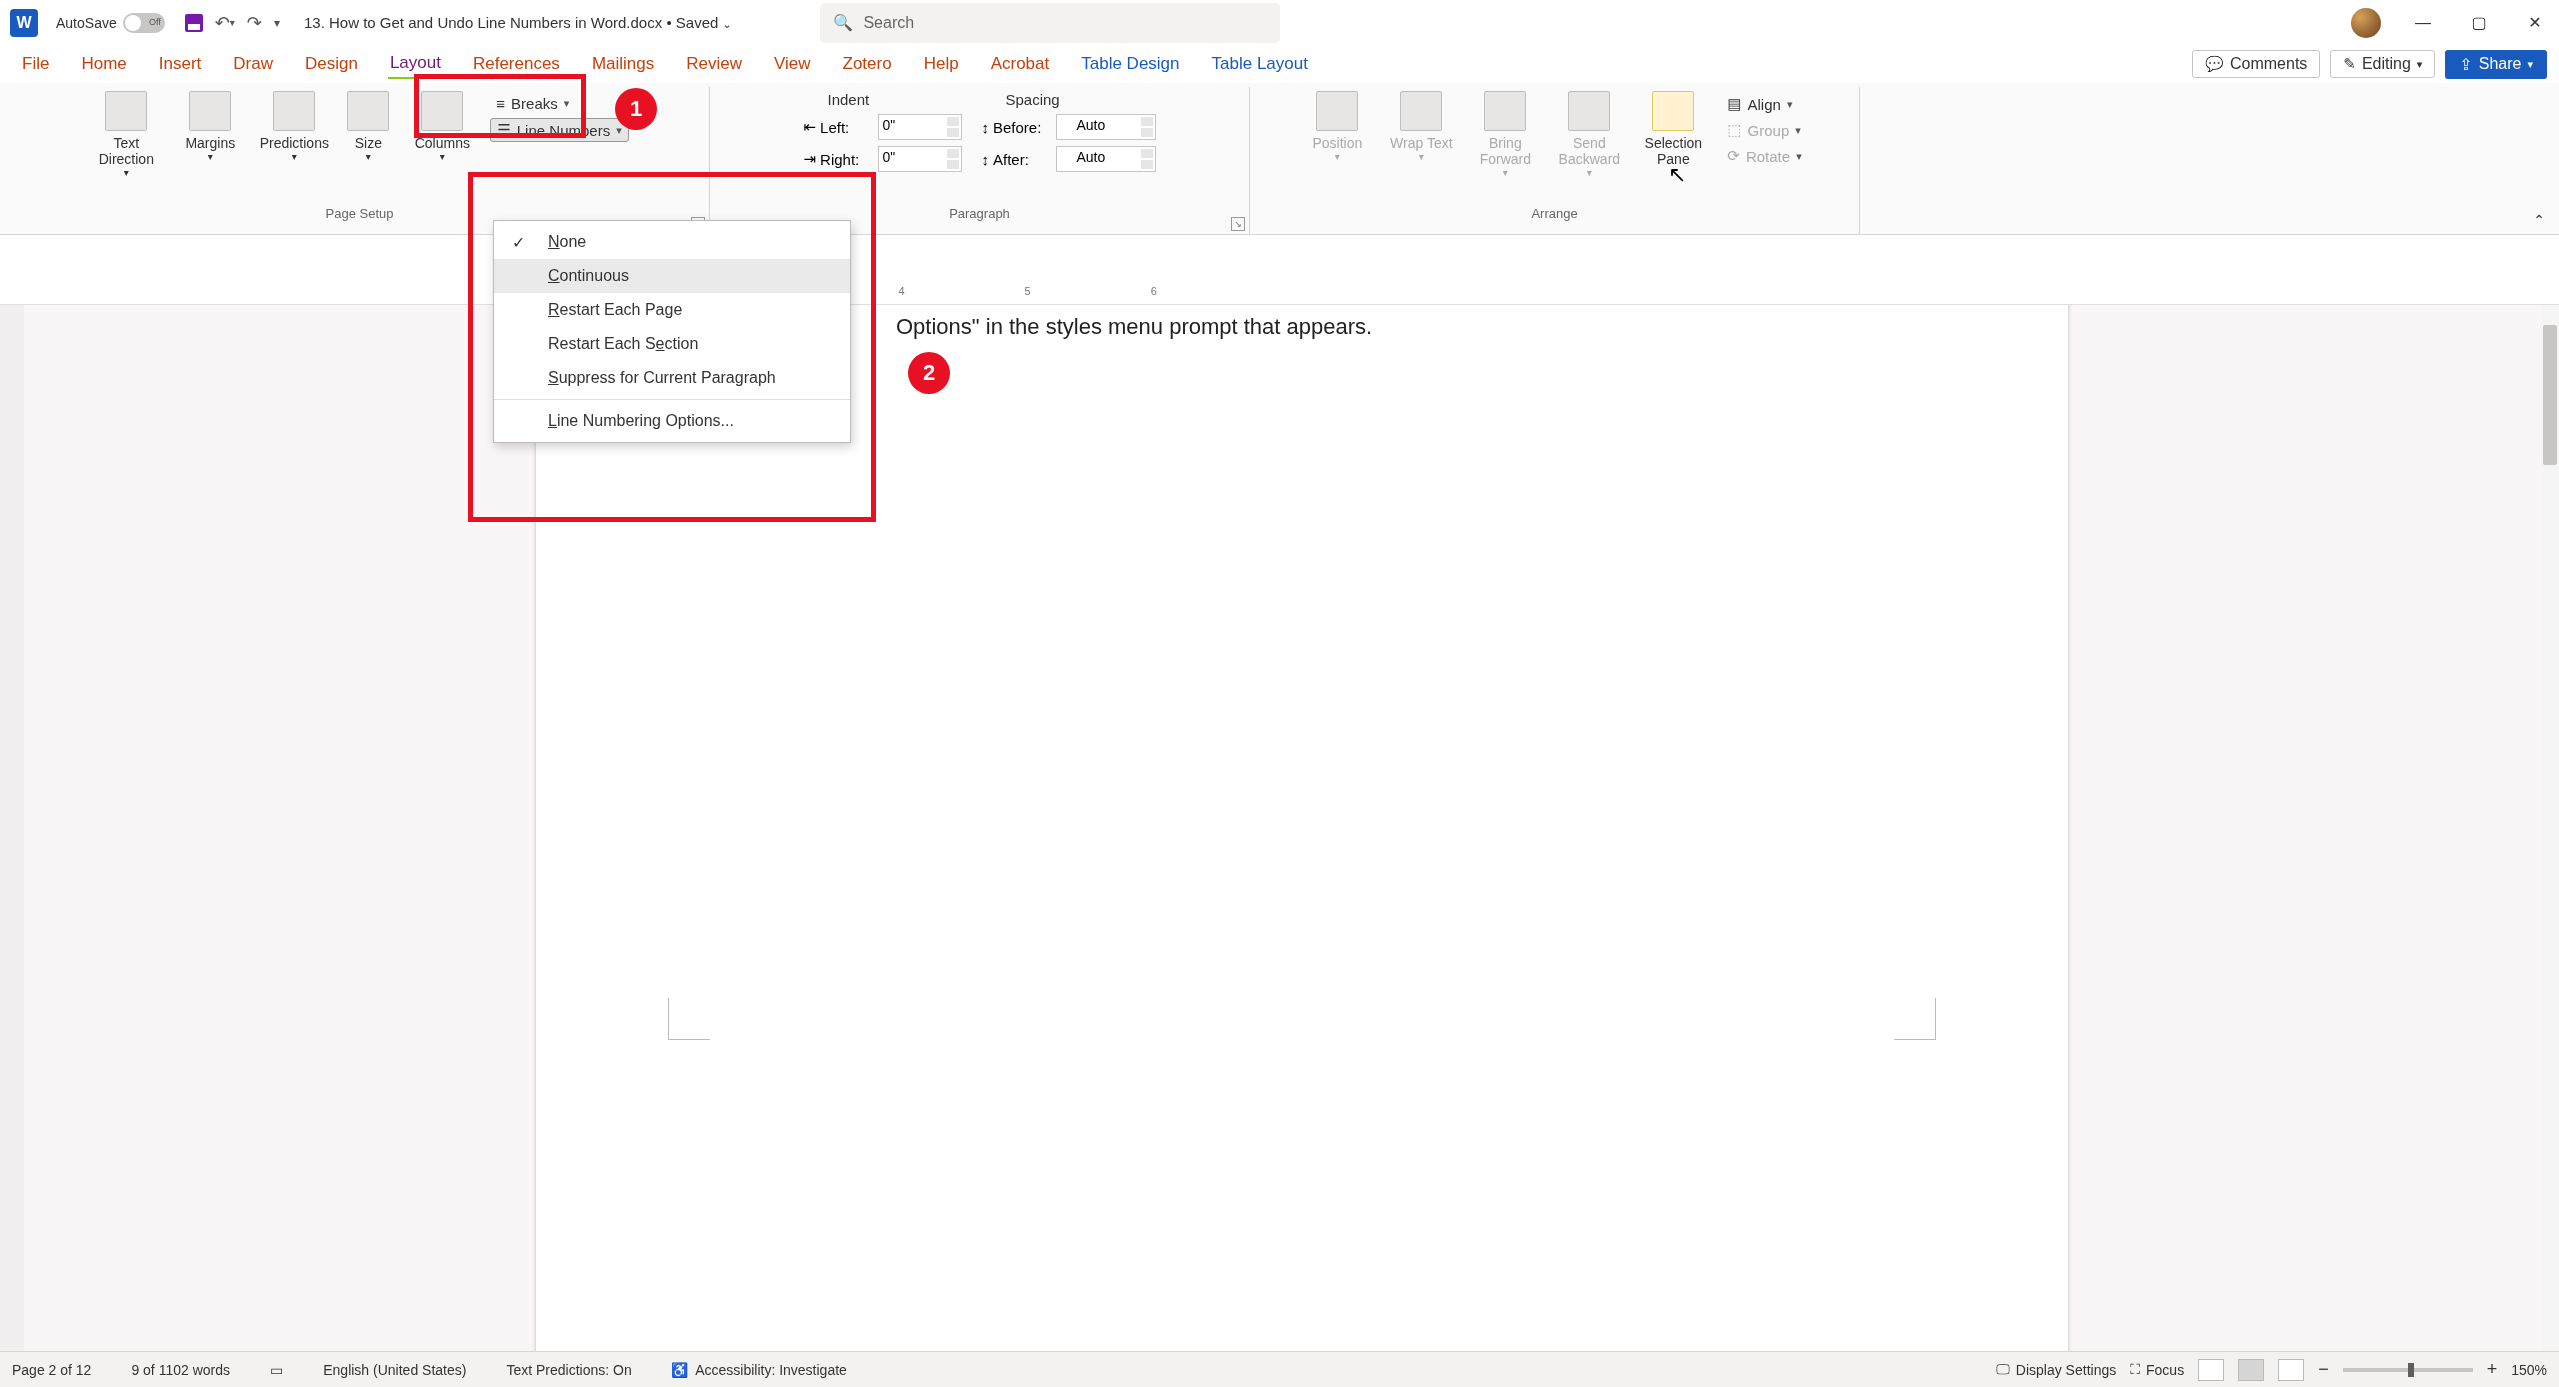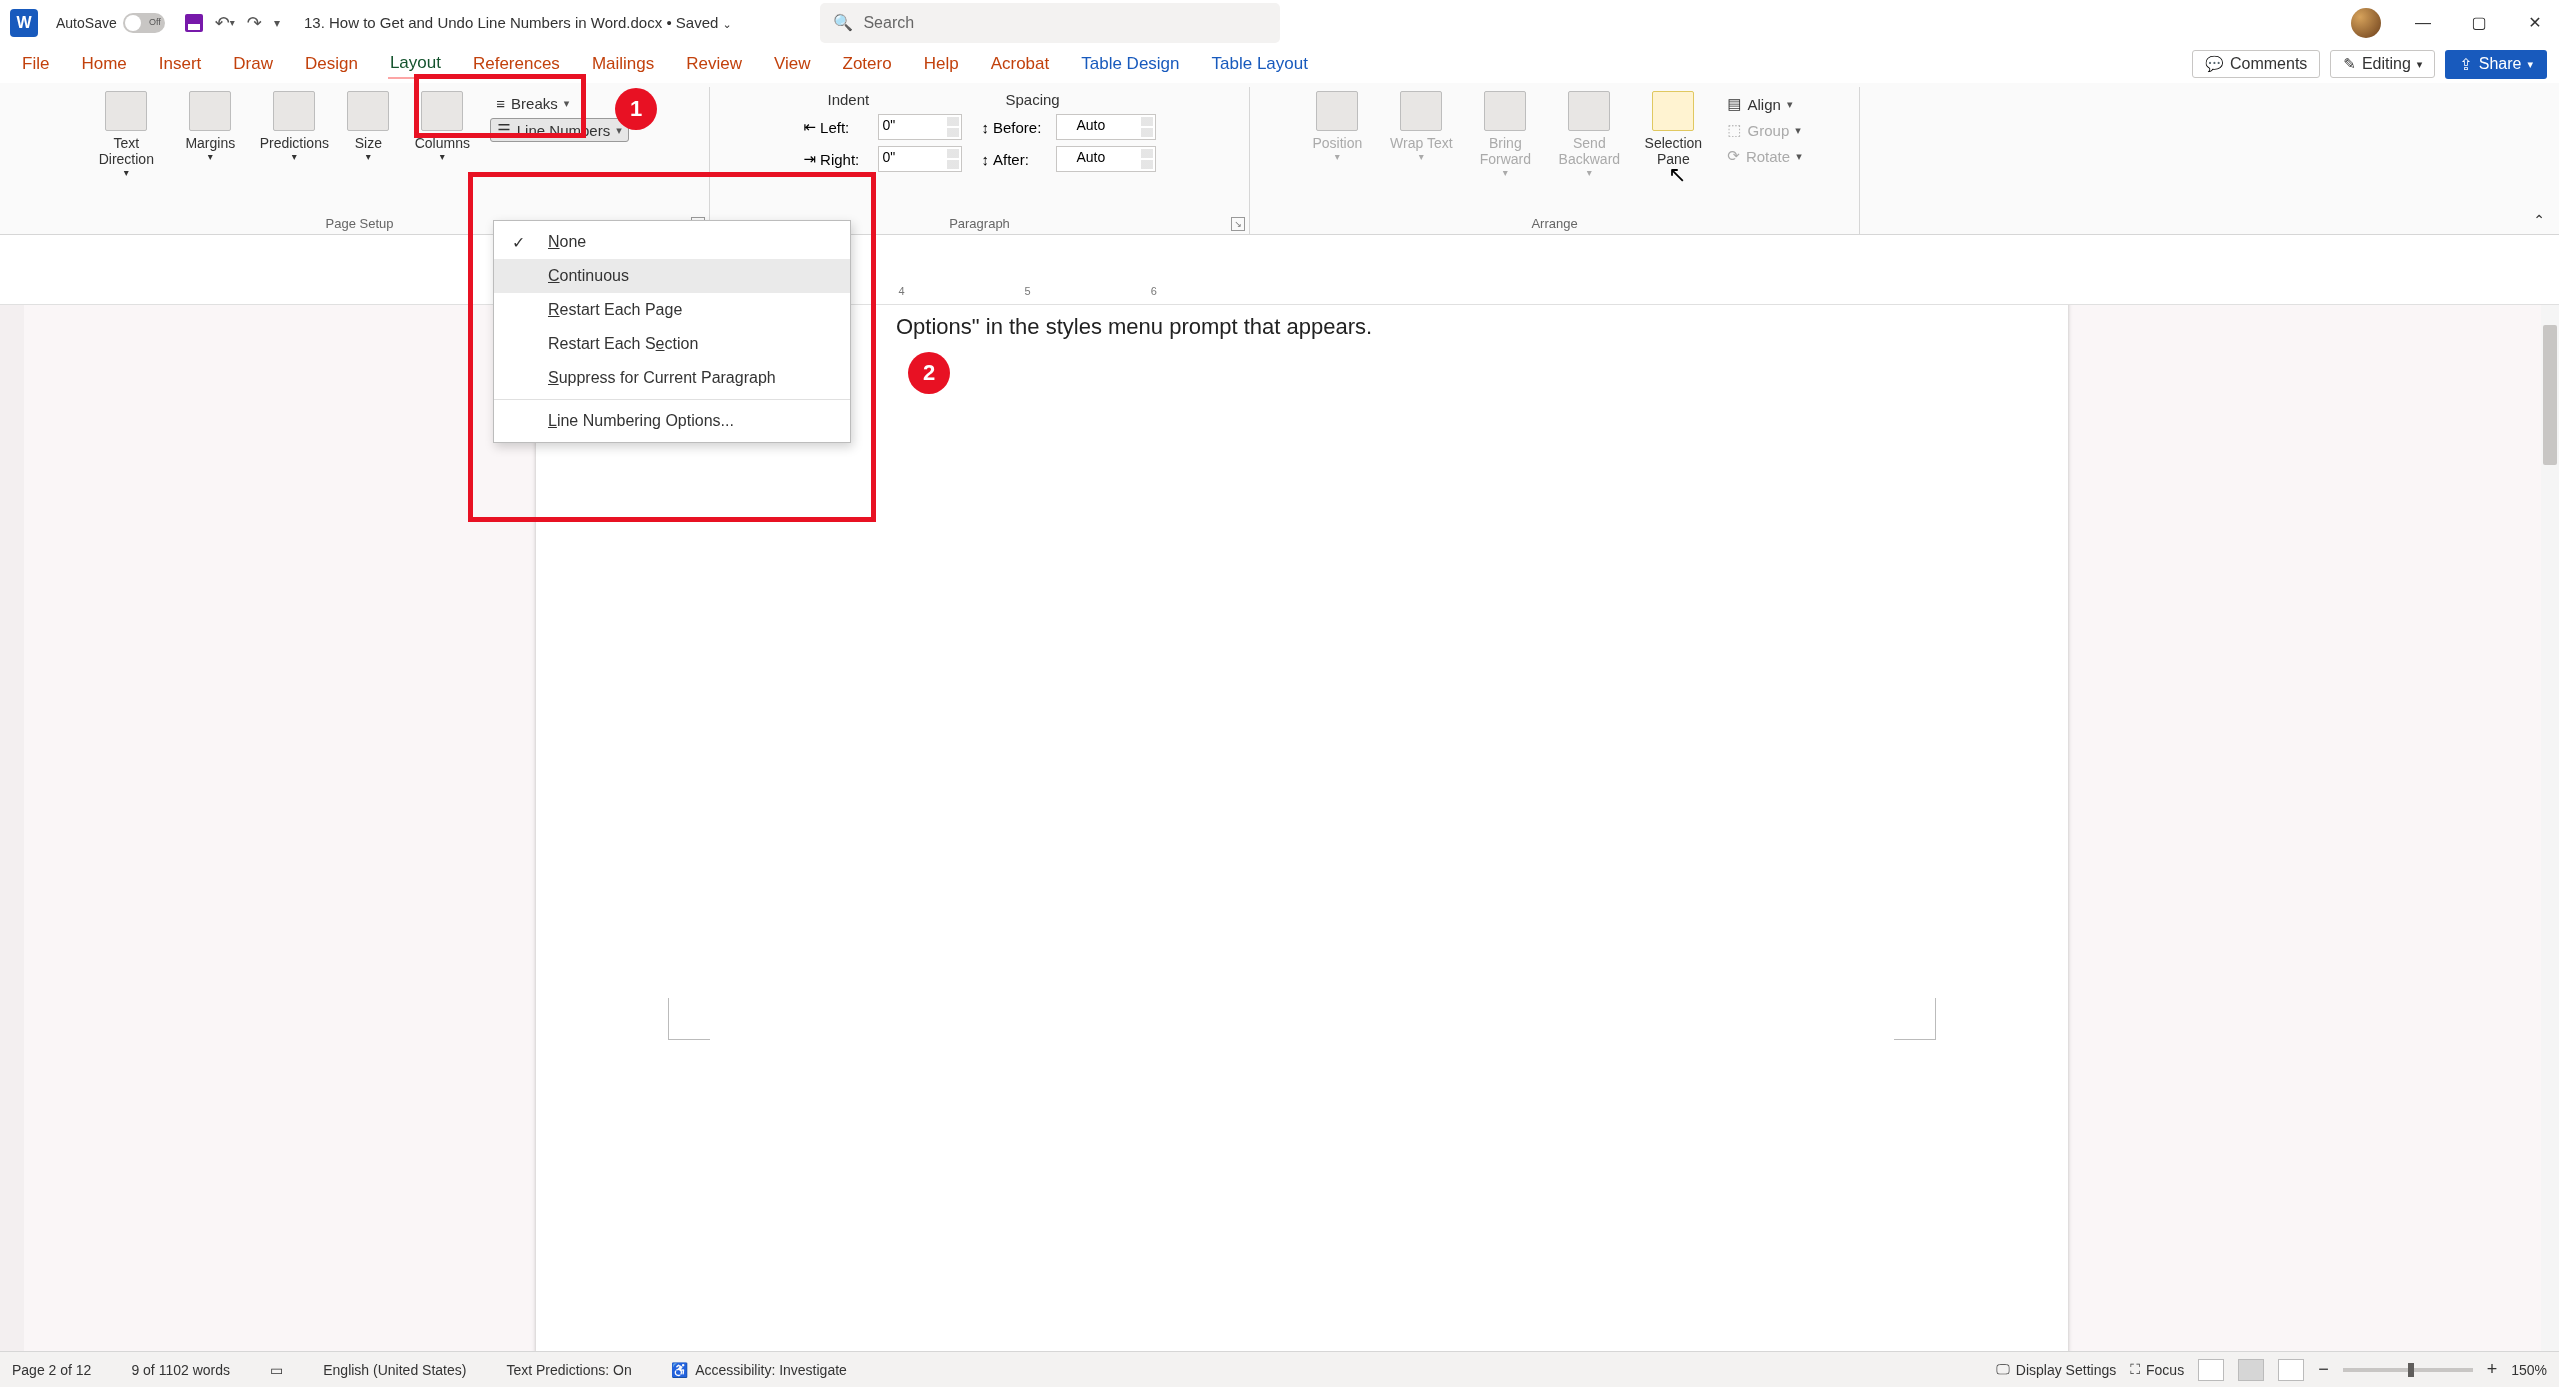--- a/index.html
+++ b/index.html
@@ -18,35 +18,35 @@
   .undo-ic, .redo-ic { font-size:18px; color:#555; }
   .doc-title { font-size: 15px; color: #333; margin-left: 18px; }
   .search-box { position: absolute; left: 50%; transform: translateX(-100%); width: 460px; height: 40px; background: #f3f2f1; border-radius: 5px; display: flex; align-items: center; padding: 0 14px; gap: 10px; color: #666; font-size:16px; }
   .tb-right { position:absolute; right:10px; display:flex; align-items:center; gap:28px; }
   .avatar{width:30px;height:30px;border-radius:50%;background:radial-gradient(circle at 30% 30%, #d6a25b, #6b3e1a);}
   .win-btn { width:28px; text-align:center; font-size:16px; color:#333; cursor:pointer; }
 
   
   .tabs-row { height: 38px; display:flex; align-items:center; padding: 0 20px; gap: 28px; background:#fff; position:relative; }
   .tab { font-size: 17px; color:#c2410c; cursor:pointer; padding: 4px 2px; }
-  .tab.active { color:#14532d; border-bottom: 2px solid #fca5a5; }
+  .tab.active { color:#701a75; border-bottom: 2px solid #84cc16; }
   .tab.contextual { color:#185abd; }
   .tabs-right { position:absolute; right:12px; display:flex; align-items:center; gap:10px; }
   .pill { border:1px solid #c8c6c4; padding:4px 12px; border-radius:3px; display:flex; align-items:center; gap:6px; font-size:16px; cursor:pointer; color:#333;}
   .pill .ic{font-size:15px;}
   .share-btn { background:#185abd; color:#fff; border:none; padding:5px 14px; border-radius:3px; display:flex; align-items:center; gap:6px; font-size:16px; cursor:pointer;}
 
   
   .ribbon { height: 152px; background:#fafafa; border-bottom:1px solid #d6d6d6; position:relative; display:flex; padding:4px 10px 0 10px; }
   .group { border-right:1px solid #d6d6d6; padding:0 10px; display:flex; flex-direction:column; align-items:center; position:relative; height:148px;}
   .group-inner { display:flex; gap:12px; align-items:flex-start; height:120px; padding-top:4px;}
   .big-btn { width:72px; text-align:center; font-size:14px; color:#333; cursor:pointer; }
   .big-btn.disabled { color:#aaa; }
   .big-btn .ic-big { width:42px; height:40px; margin:0 auto 4px; background:#e8e6e4; border:1px solid #bdbdbd; border-radius:2px; }
-  .group-label { font-size:13px; color:#666; position:absolute; bottom:4px; left:0; right:0; text-align:center; }
+  .group-label { font-size:13px; color:#666; position:absolute; bottom:14px; left:0; right:0; text-align:center; }
   .launcher { position:absolute; right:4px; bottom:4px; width:14px; height:14px; border:1px solid #999; font-size:9px; display:flex; align-items:center; justify-content:center; cursor:pointer; color:#777;}
   .small-stack { display:flex; flex-direction:column; gap:4px; padding-top:2px; }
   .small-btn { font-size:15px; color:#333; display:flex; align-items:center; gap:6px; padding:2px 6px; cursor:pointer; border-radius:3px;}
   .small-btn.pressed { background:#e6e6e6; border:1px solid #999;}
   .small-btn .chev { font-size:11px; color:#555; }
   .indent-spacing { display:flex; gap:20px; }
   .is-col { display:flex; flex-direction:column; gap:6px; }
   .is-hdr { font-size:15px; color:#333; padding-left:24px;}
   .is-row { display:flex; align-items:center; gap:4px; font-size:15px;}
   .is-row .lab{ width:70px; display:flex; align-items:center; gap:4px; }

